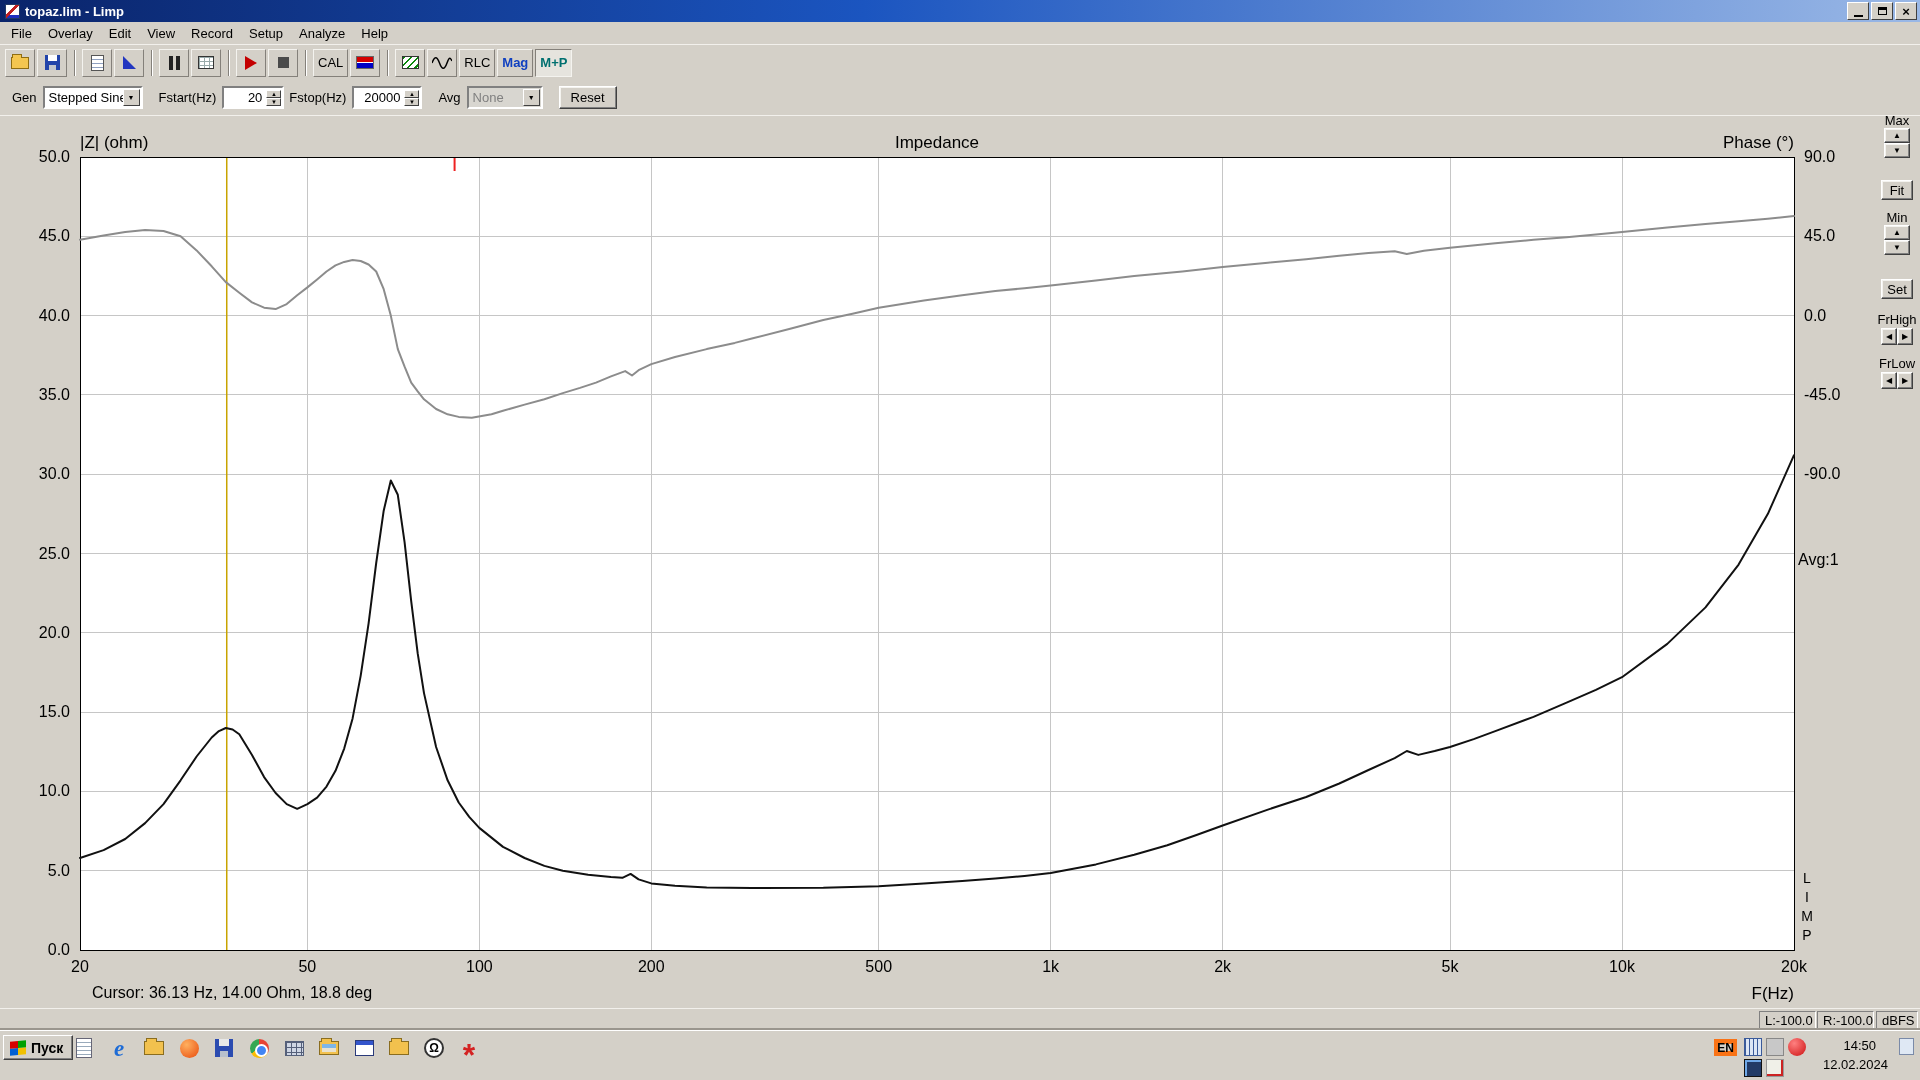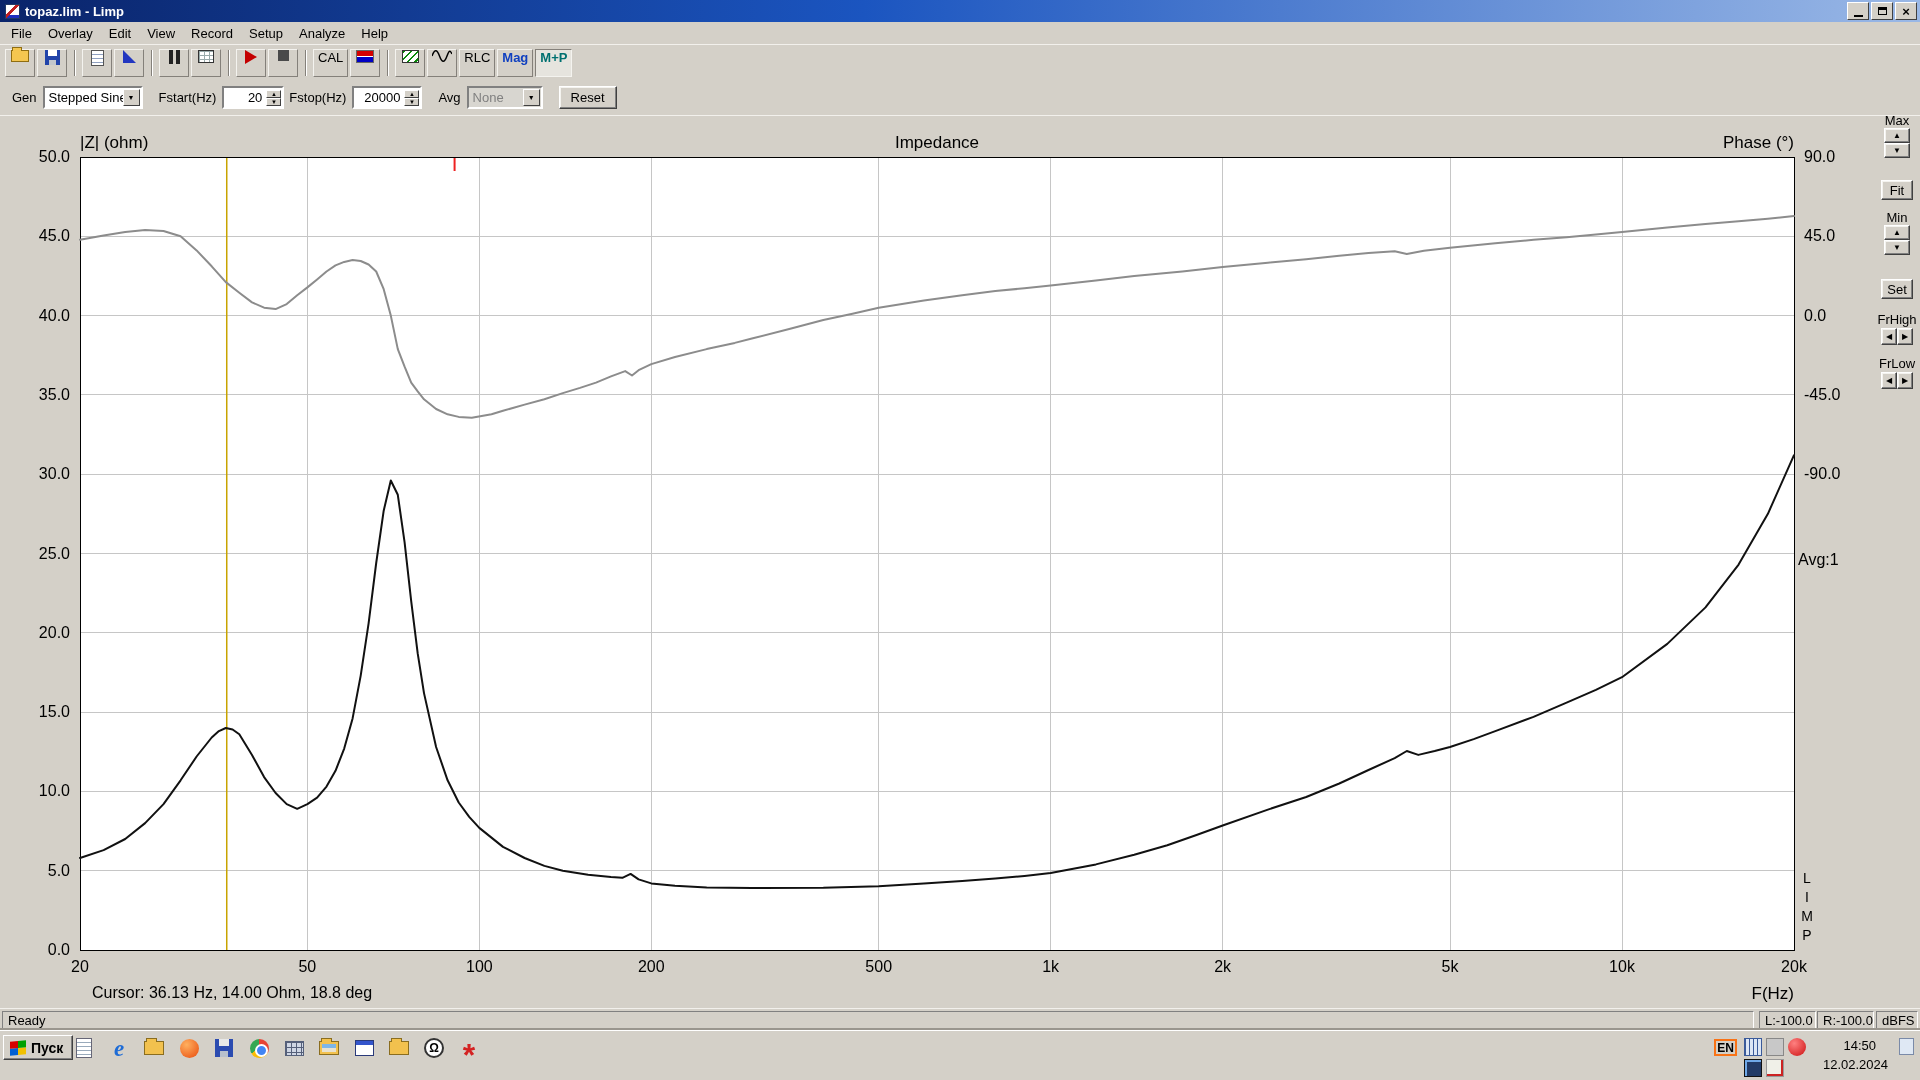--- a/index.html
+++ b/index.html
@@ -29,21 +29,21 @@
   
   #menubar { position:absolute; left:0; top:22px; width:1920px; height:23px;
     display:flex; align-items:center; padding-left:3px; background:#d4d0c8;
     border-bottom:1px solid #f2f0ec; }
   .menu-item { padding:9px 8px; }
 
   
   #toolbar { position:absolute; left:0; top:45px; width:1920px; height:35px;
     display:flex; align-items:center; padding-left:5px; gap:2px; background:#d4d0c8; }
   .tb-btn { min-width:30px; height:28px; padding:0 4px;
-    display:flex; justify-content:center;
+    display:flex; align-items:center; justify-content:center;
     background:#d4d0c8; border:1px solid; border-color:#f4f3ef #84807a #84807a #f4f3ef; }
   .tb-btn.pressed { border-color:#84807a #f4f3ef #f4f3ef #84807a; background:#e6e4de; }
   .tb-sep { width:1px; height:26px; background:#84807a; box-shadow:1px 0 0 #fff; margin:0 5px; }
   .tb-label { font-size:13px; }
   .mag-text { color:#1040c0; font-weight:bold; }
   .mp-text { color:#007070; font-weight:bold; }
 
   .ic-folder { width:18px; height:12px; background:#f4c650; border:1px solid #8f6d12; position:relative; }
   .ic-folder::before { content:""; position:absolute; top:-4px; left:0; width:8px; height:3px;
     background:#f4c650; border:1px solid #8f6d12; border-bottom:none; }
@@ -145,21 +145,21 @@
   .qi-grid { width:19px; height:15px; background:#cfd6e4; border:1px solid #55607a;
     background-image:linear-gradient(#55607a 1px,transparent 1px),linear-gradient(90deg,#55607a 1px,transparent 1px);
     background-size:5px 5px; }
   .qi-window { width:19px; height:16px; border:1px solid #2a3a7a; background:#fff; }
   .qi-window::before { content:""; display:block; height:4px; background:#3355cc; }
   .qi-omega { width:20px; height:20px; border-radius:50%; border:2px solid #333; background:#fff;
     display:flex; align-items:center; justify-content:center; font-size:12px; font-weight:bold; }
   .qi-star { color:#d42222; font-size:32px; font-weight:bold; line-height:8px; padding-top:14px; }
   #tray { position:absolute; left:1700px; top:0; width:220px; height:50px; }
   #lang-box { position:absolute; left:14px; top:8px; width:23px; height:17px;
-    background:#d4d0c8; border:2px solid #f97316; display:flex; align-items:center; justify-content:center;
+    background:#d4d0c8; border:5px solid #f97316; display:flex; align-items:center; justify-content:center;
     font-weight:bold; font-size:12px; }
   .tr { position:absolute; width:18px; height:18px; }
   .tr-kbd { background:#dce6f5; border:1px solid #3a5a9a;
     background-image:linear-gradient(90deg,#3a5a9a 1px,transparent 1px); background-size:4px 100%; }
   .tr-gray { background:#c8c8c8; border:1px solid #888; }
   .tr-red { border-radius:50%; background:radial-gradient(circle at 35% 30%,#ff8080,#cc1111); }
   .tr-mon { background:#223a66; border:1px solid #111; box-shadow:inset 2px 2px 0 #6fa8e8; }
   .tr-pen { background:#f0f0e8; border:1px solid #999; box-shadow:inset -2px -2px 0 #cc2222; }
   .tr-edge { background:#dfe8f4; border:1px solid #7a8aa8; }
   #clock-time { position:absolute; left:106px; top:7px; width:70px; text-align:right; font-size:13px; }
@@ -395,23 +395,20 @@
     <div class="push-btn sp-sq">
         <span>◀</span>
       </div>
     <div class="push-btn sp-sq">
         <span>▶</span>
       </div>
   </div>
 </div>
 
 <div id="statusbar">
-  <div class="sb-panel" style="left:2px;right:166px;">
-      <span>Ready</span>
-    </div>
   <div class="sb-panel" style="right:104px;width:57px;">
       <span>L:-100.0</span>
     </div>
   <div class="sb-panel" style="right:46px;width:57px;">
       <span>R:-100.0</span>
     </div>
   <div class="sb-panel" style="right:2px;width:42px;">
       <span>dBFS</span>
     </div>
 </div>

